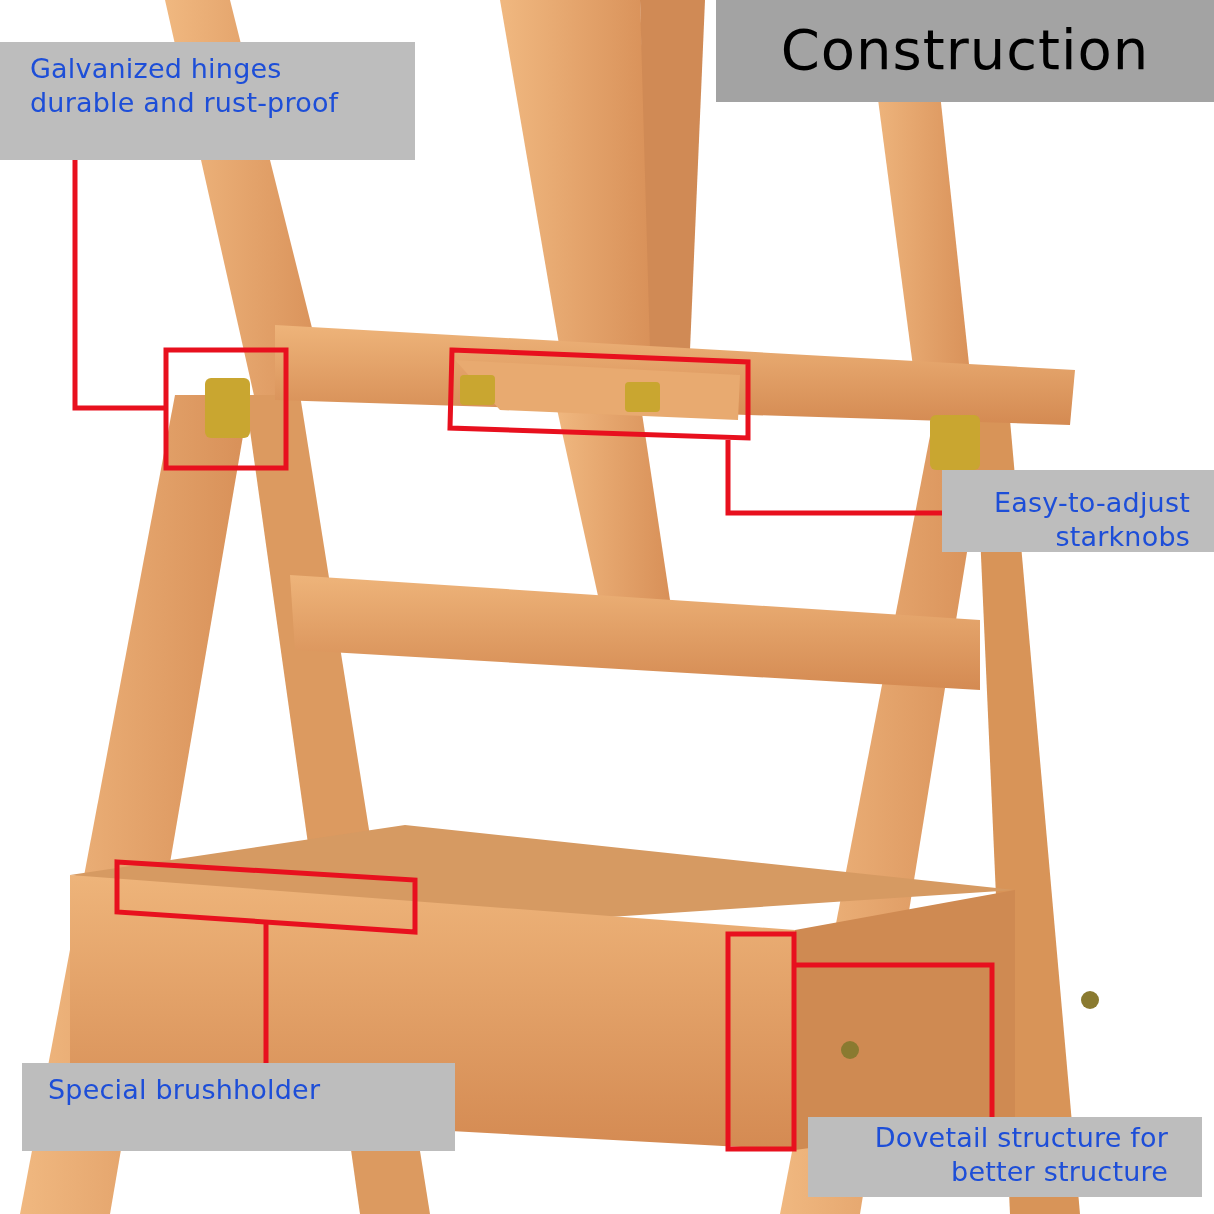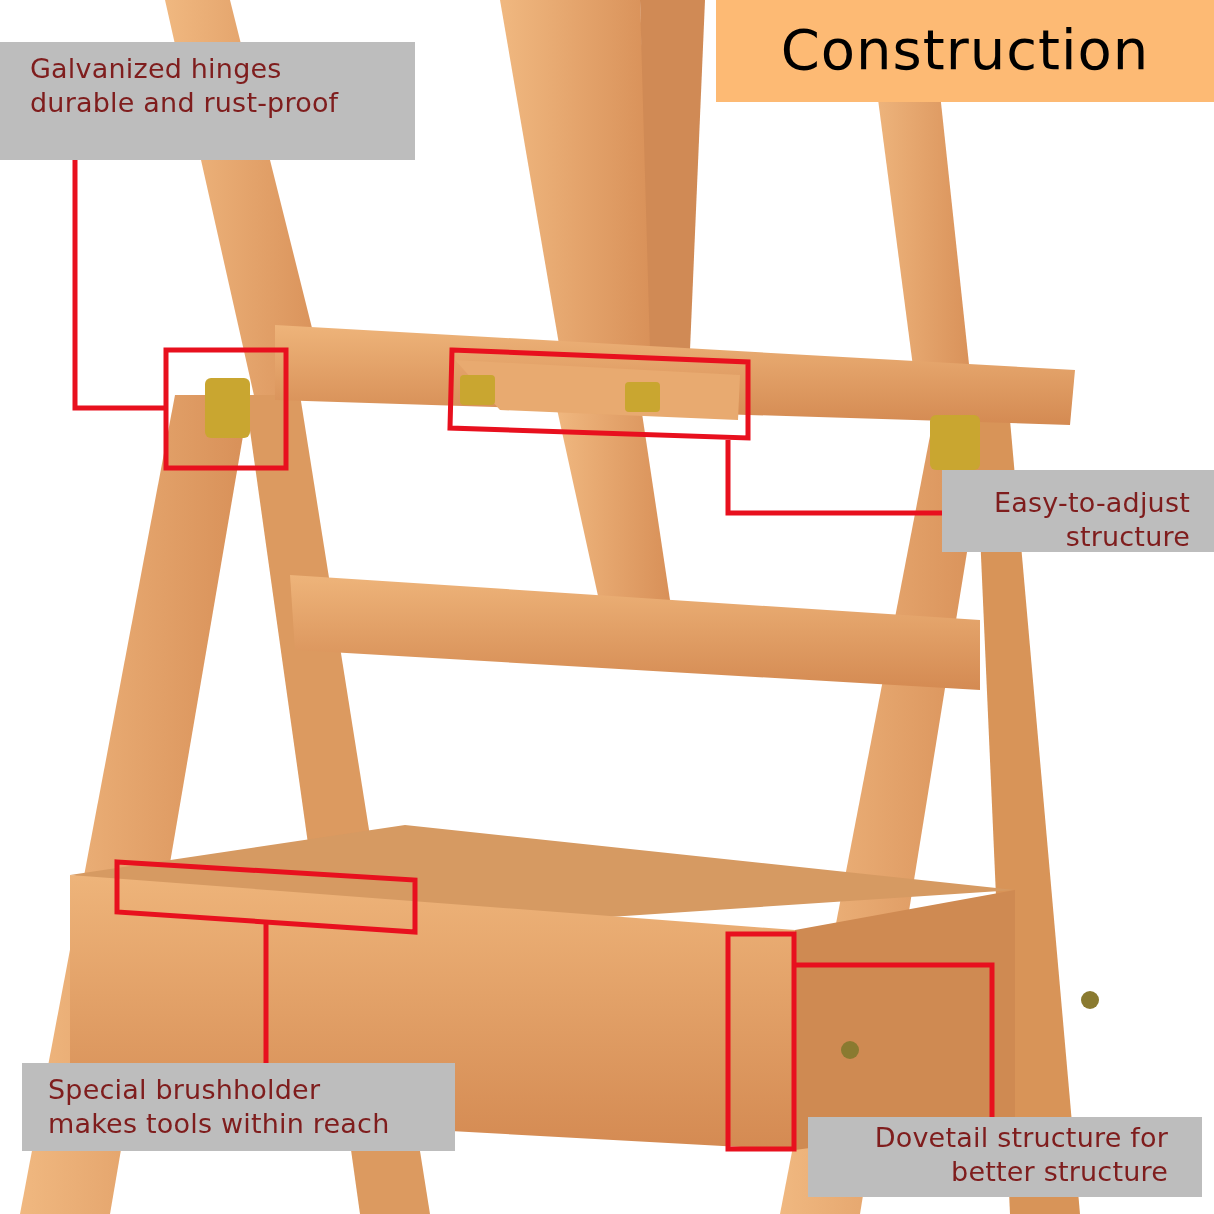--- a/index.html
+++ b/index.html
@@ -1,25 +1,25 @@
 <!DOCTYPE html>
 <html><head>
 <meta charset="utf-8">
 <style>
   html, body { margin: 0; padding: 0; background: #ffffff; }
   body { width: 1214px; height: 1214px; position: relative; overflow: hidden;
          font-family: "DejaVu Sans", sans-serif; }
   .stage { position: absolute; left: 0; top: 0; width: 1214px; height: 1214px; }
   svg.art { position: absolute; left: 0; top: 0; }
-  .label { position: absolute; background: #bdbdbd; color: #7f1d1d;
+  .label { position: absolute; background: #bdbdbd; color: #1d4ed8;
            font-family: "DejaVu Sans", sans-serif; font-size: 27px; line-height: 34px;
            box-sizing: border-box; letter-spacing: 0.2px; }
   .label span { display: block; white-space: nowrap; }
   .title { position: absolute; left: 716px; top: 0; width: 498px; height: 102px;
-           background: #fdba74; color: #000; font-size: 56px; line-height: 100px;
+           background: #a3a3a3; color: #000; font-size: 56px; line-height: 100px;
            text-align: center; font-family: "DejaVu Sans", sans-serif; letter-spacing: 1px; }
   .hinges { left: 0; top: 42px; width: 415px; height: 118px; padding: 10px 0 0 30px; }
   .knobs { left: 942px; top: 470px; width: 272px; height: 82px; padding: 16px 24px 0 0; text-align: right; }
   .brush { left: 22px; top: 1063px; width: 433px; height: 88px; padding: 10px 8px 0 26px; }
   .dove { left: 808px; top: 1117px; width: 394px; height: 80px; padding: 4px 34px 0 0; text-align: right; }
 </style>
 </head>
 <body>
 
 <div class="stage">
@@ -83,25 +83,24 @@
 
   <div class="title">Construction</div>
 
   <div class="label hinges">
     <span>Galvanized hinges</span>
     <span>durable and rust-proof</span>
   </div>
 
   <div class="label knobs">
     <span>Easy-to-adjust</span>
-    <span>structure</span>
+    <span>starknobs</span>
   </div>
 
   <div class="label brush">
     <span>Special brushholder</span>
-    <span>makes tools within reach</span>
   </div>
 
   <div class="label dove">
     <span>Dovetail structure for</span>
     <span>better structure</span>
   </div>
 </div>
 
 </body></html>

